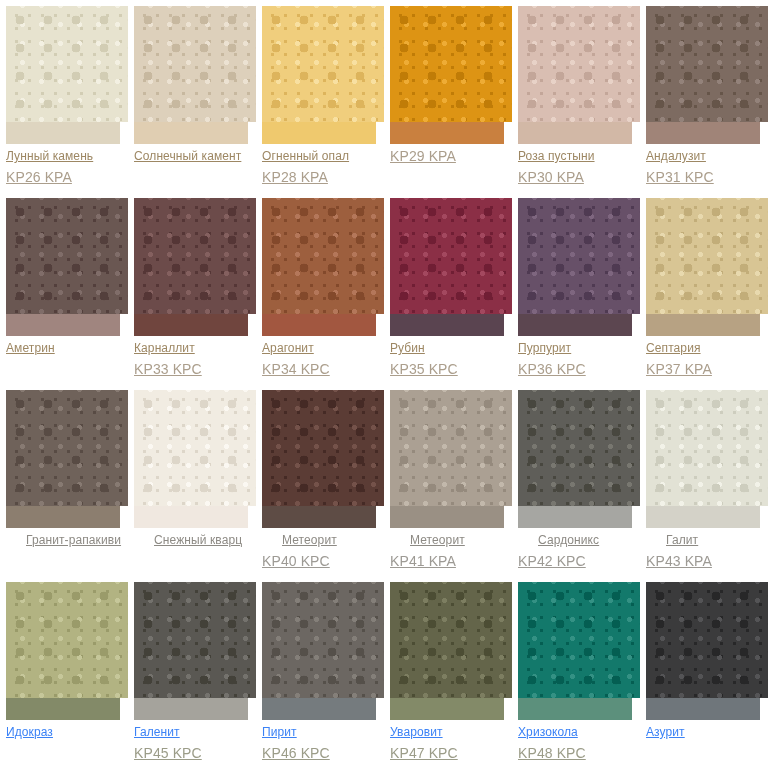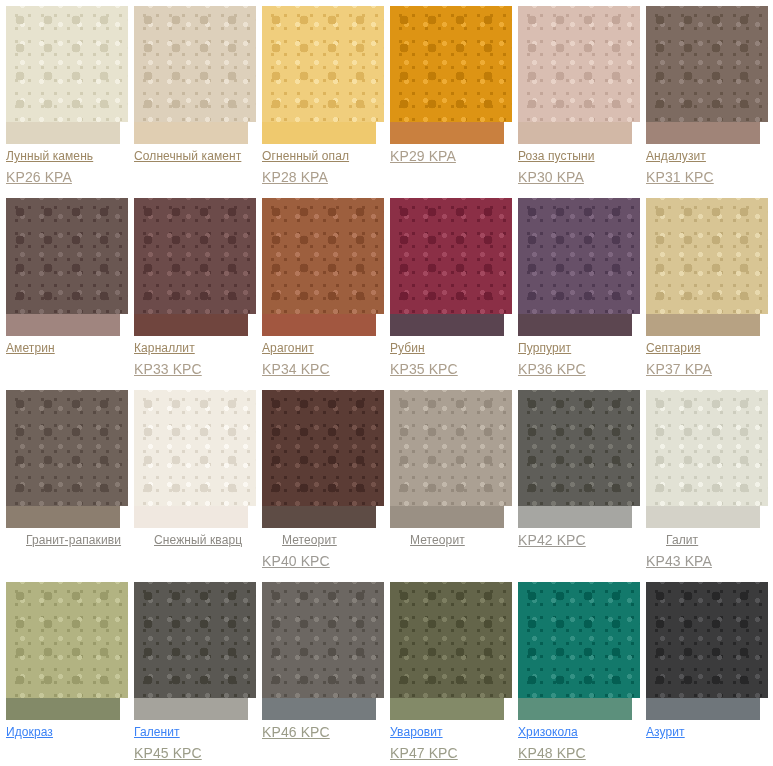--- a/index.html
+++ b/index.html
@@ -237,28 +237,30 @@
           <a class="swatch-code">KP40 KPC</a>
         </div>
       </div>
       <div class="swatch-cell cool">
         <div class="swatch-visual">
           <div class="swatch-texture" style="background-image: radial-gradient(rgb(149, 138, 125) 22%, transparent 23%), radial-gradient(rgb(194, 184, 171) 20%, transparent 21%), radial-gradient(rgb(149, 138, 125) 16%, transparent 17%), linear-gradient(rgb(171, 160, 147), rgb(171, 160, 147)); background-position: 0px 0px, 7px 9px, 4px 3px, 0px 0px;"></div>
           <div class="swatch-strip" style="background: rgb(154, 144, 132);"></div>
         </div>
         <div class="swatch-caption">
           <a class="swatch-name">Метеорит</a>
+          <a class="swatch-code">KP41 KPA</a>
         </div>
       </div>
       <div class="swatch-cell cool">
         <div class="swatch-visual">
           <div class="swatch-texture" style="background-image: radial-gradient(rgb(72, 71, 63) 22%, transparent 23%), radial-gradient(rgb(120, 119, 112) 20%, transparent 21%), radial-gradient(rgb(72, 71, 63) 16%, transparent 17%), linear-gradient(rgb(95, 94, 89), rgb(95, 94, 89)); background-position: 0px 0px, 7px 9px, 4px 3px, 0px 0px;"></div>
           <div class="swatch-strip" style="background: rgb(166, 166, 162);"></div>
         </div>
         <div class="swatch-caption">
+          <a class="swatch-name">Сардоникс</a>
           <a class="swatch-code">KP42 KPC</a>
         </div>
       </div>
       <div class="swatch-cell cool">
         <div class="swatch-visual">
           <div class="swatch-texture" style="background-image: radial-gradient(rgb(205, 205, 190) 22%, transparent 23%), radial-gradient(rgb(242, 242, 232) 20%, transparent 21%), radial-gradient(rgb(205, 205, 190) 16%, transparent 17%), linear-gradient(rgb(226, 226, 213), rgb(226, 226, 213)); background-position: 0px 0px, 7px 9px, 4px 3px, 0px 0px;"></div>
           <div class="swatch-strip" style="background: rgb(212, 210, 200);"></div>
         </div>
         <div class="swatch-caption">
           <a class="swatch-name">Галит</a>
@@ -285,20 +287,21 @@
           <a class="swatch-name">Галенит</a>
           <a class="swatch-code">KP45 KPC</a>
         </div>
       </div>
       <div class="swatch-cell green">
         <div class="swatch-visual">
           <div class="swatch-texture" style="background-image: radial-gradient(rgb(85, 80, 74) 22%, transparent 23%), radial-gradient(rgb(132, 127, 121) 20%, transparent 21%), radial-gradient(rgb(85, 80, 74) 16%, transparent 17%), linear-gradient(rgb(108, 103, 98), rgb(108, 103, 98)); background-position: 0px 0px, 7px 9px, 4px 3px, 0px 0px;"></div>
           <div class="swatch-strip" style="background: rgb(117, 123, 126);"></div>
         </div>
         <div class="swatch-caption">
+          <a class="swatch-name">Пирит</a>
           <a class="swatch-code">KP46 KPC</a>
         </div>
       </div>
       <div class="swatch-cell green">
         <div class="swatch-visual">
           <div class="swatch-texture" style="background-image: radial-gradient(rgb(76, 77, 52) 22%, transparent 23%), radial-gradient(rgb(125, 126, 97) 20%, transparent 21%), radial-gradient(rgb(76, 77, 52) 16%, transparent 17%), linear-gradient(rgb(100, 101, 74), rgb(100, 101, 74)); background-position: 0px 0px, 7px 9px, 4px 3px, 0px 0px;"></div>
           <div class="swatch-strip" style="background: rgb(131, 138, 104);"></div>
         </div>
         <div class="swatch-caption">
           <a class="swatch-name">Уваровит</a>

